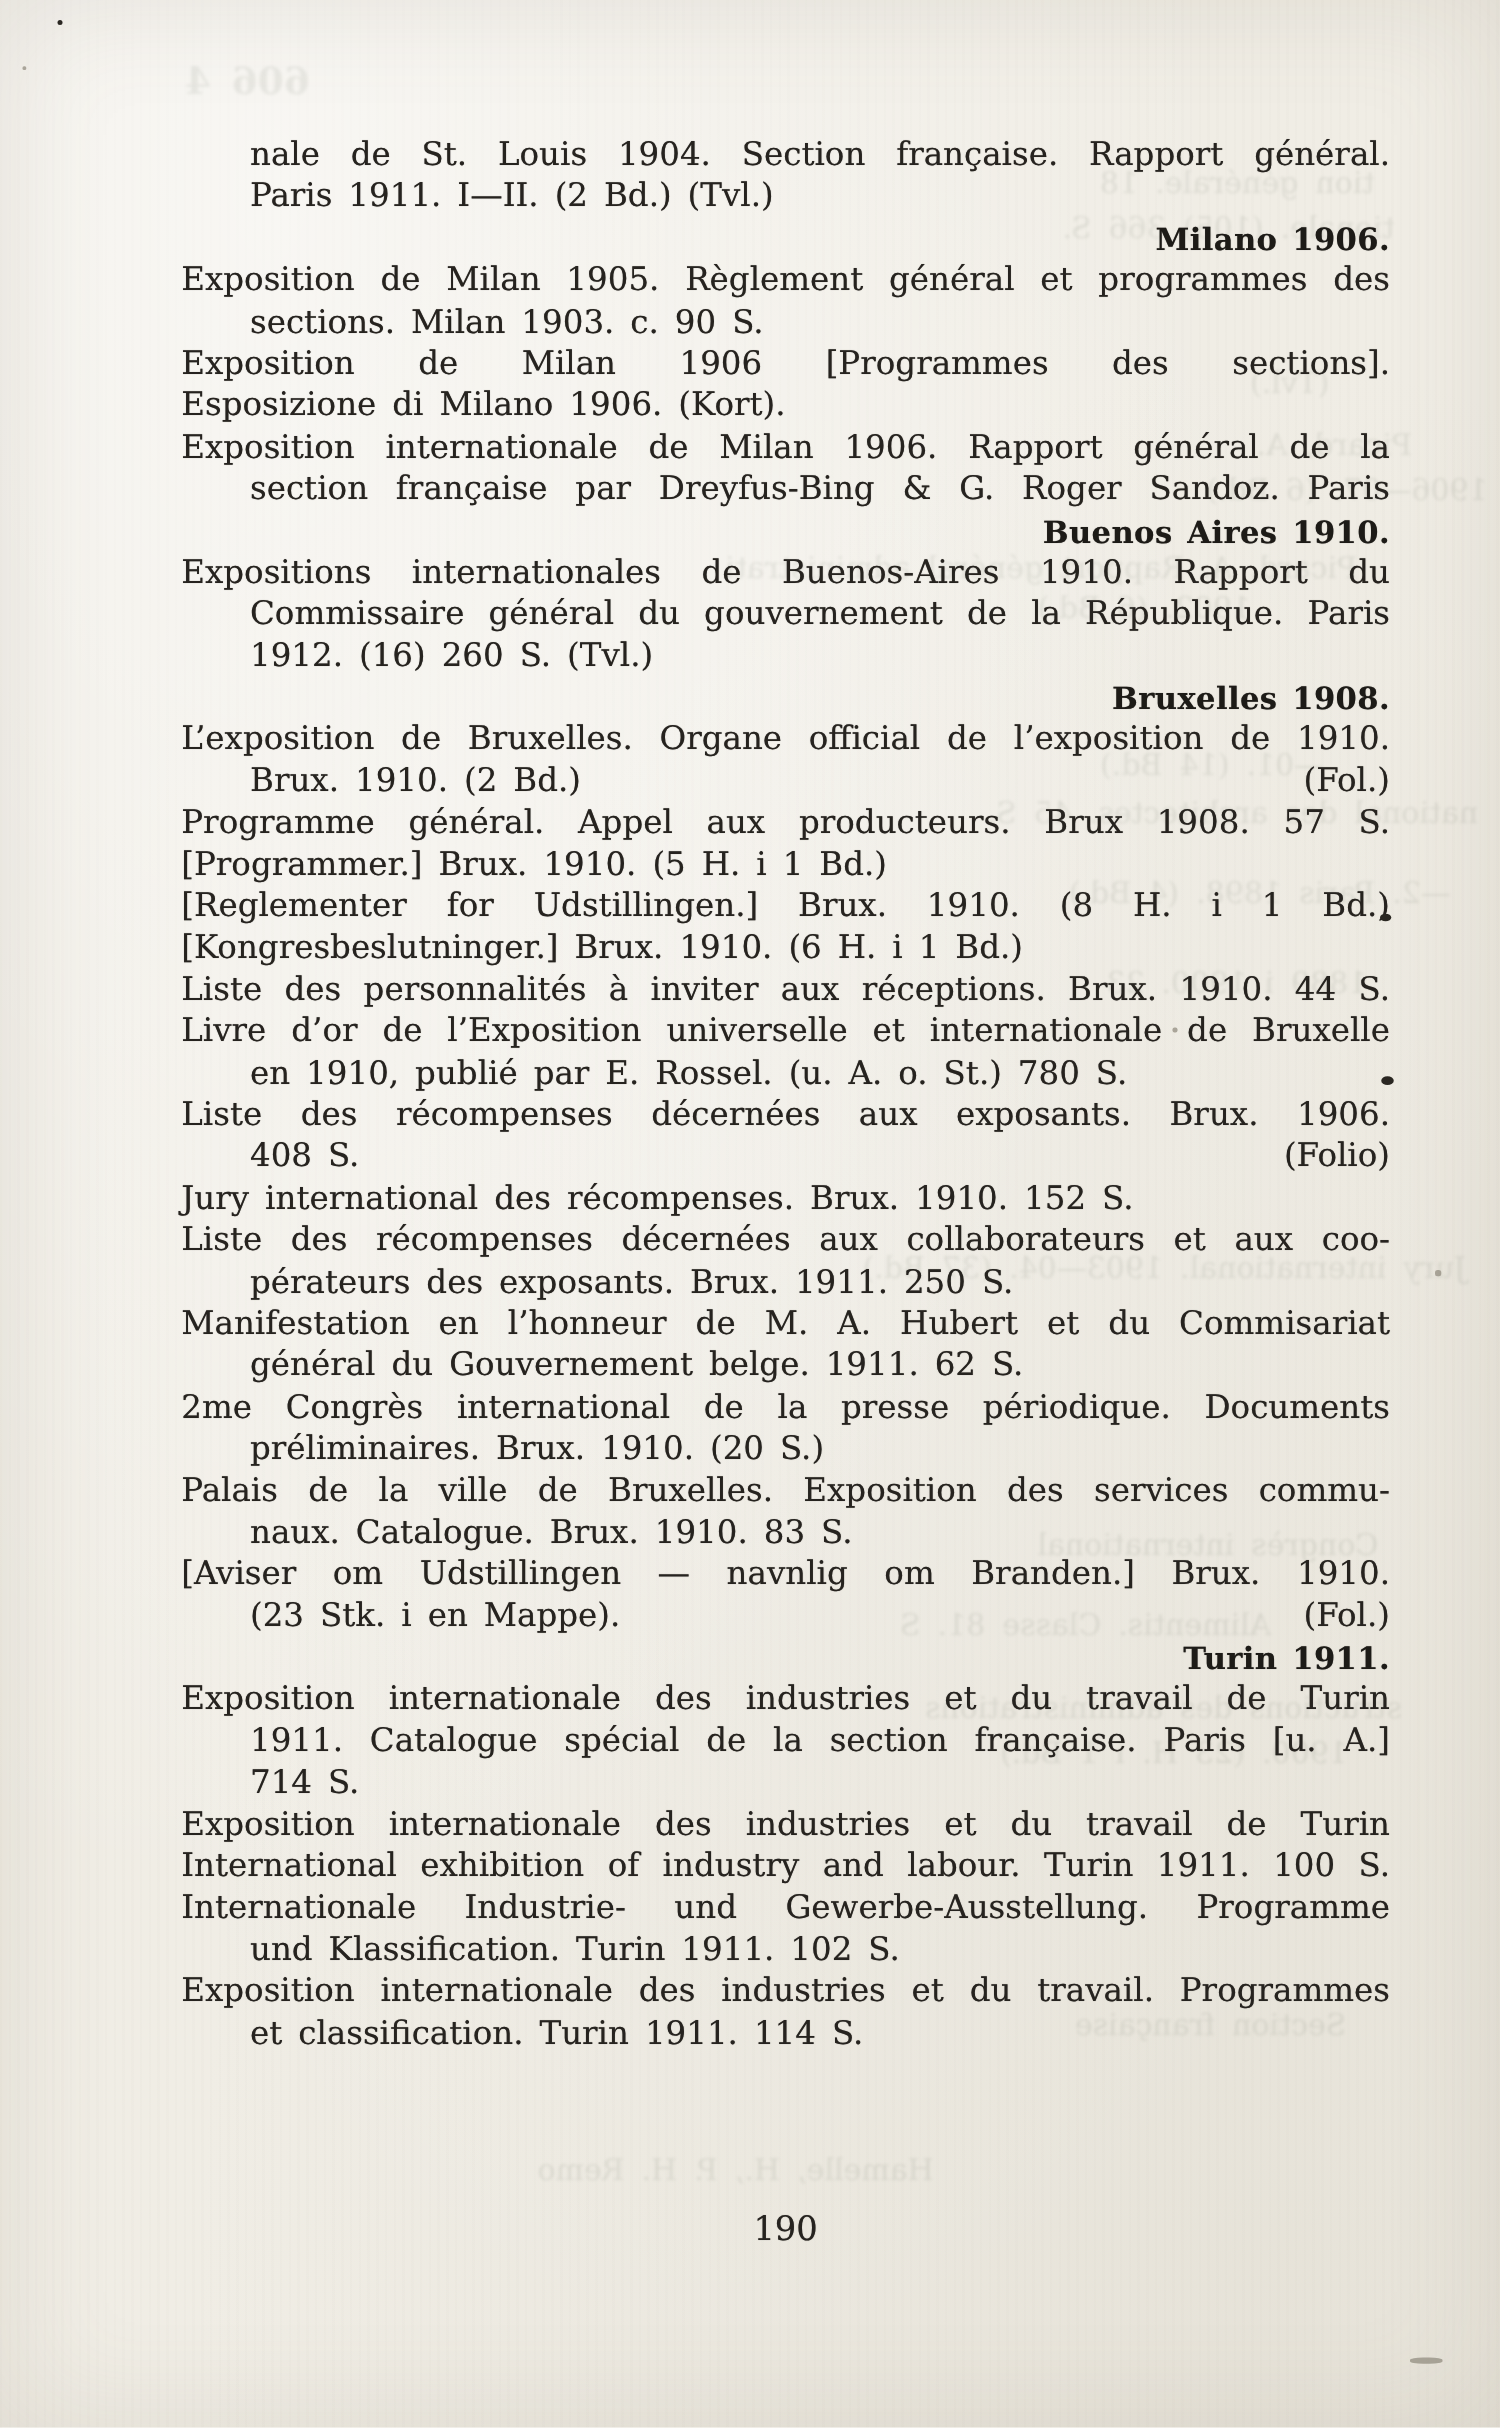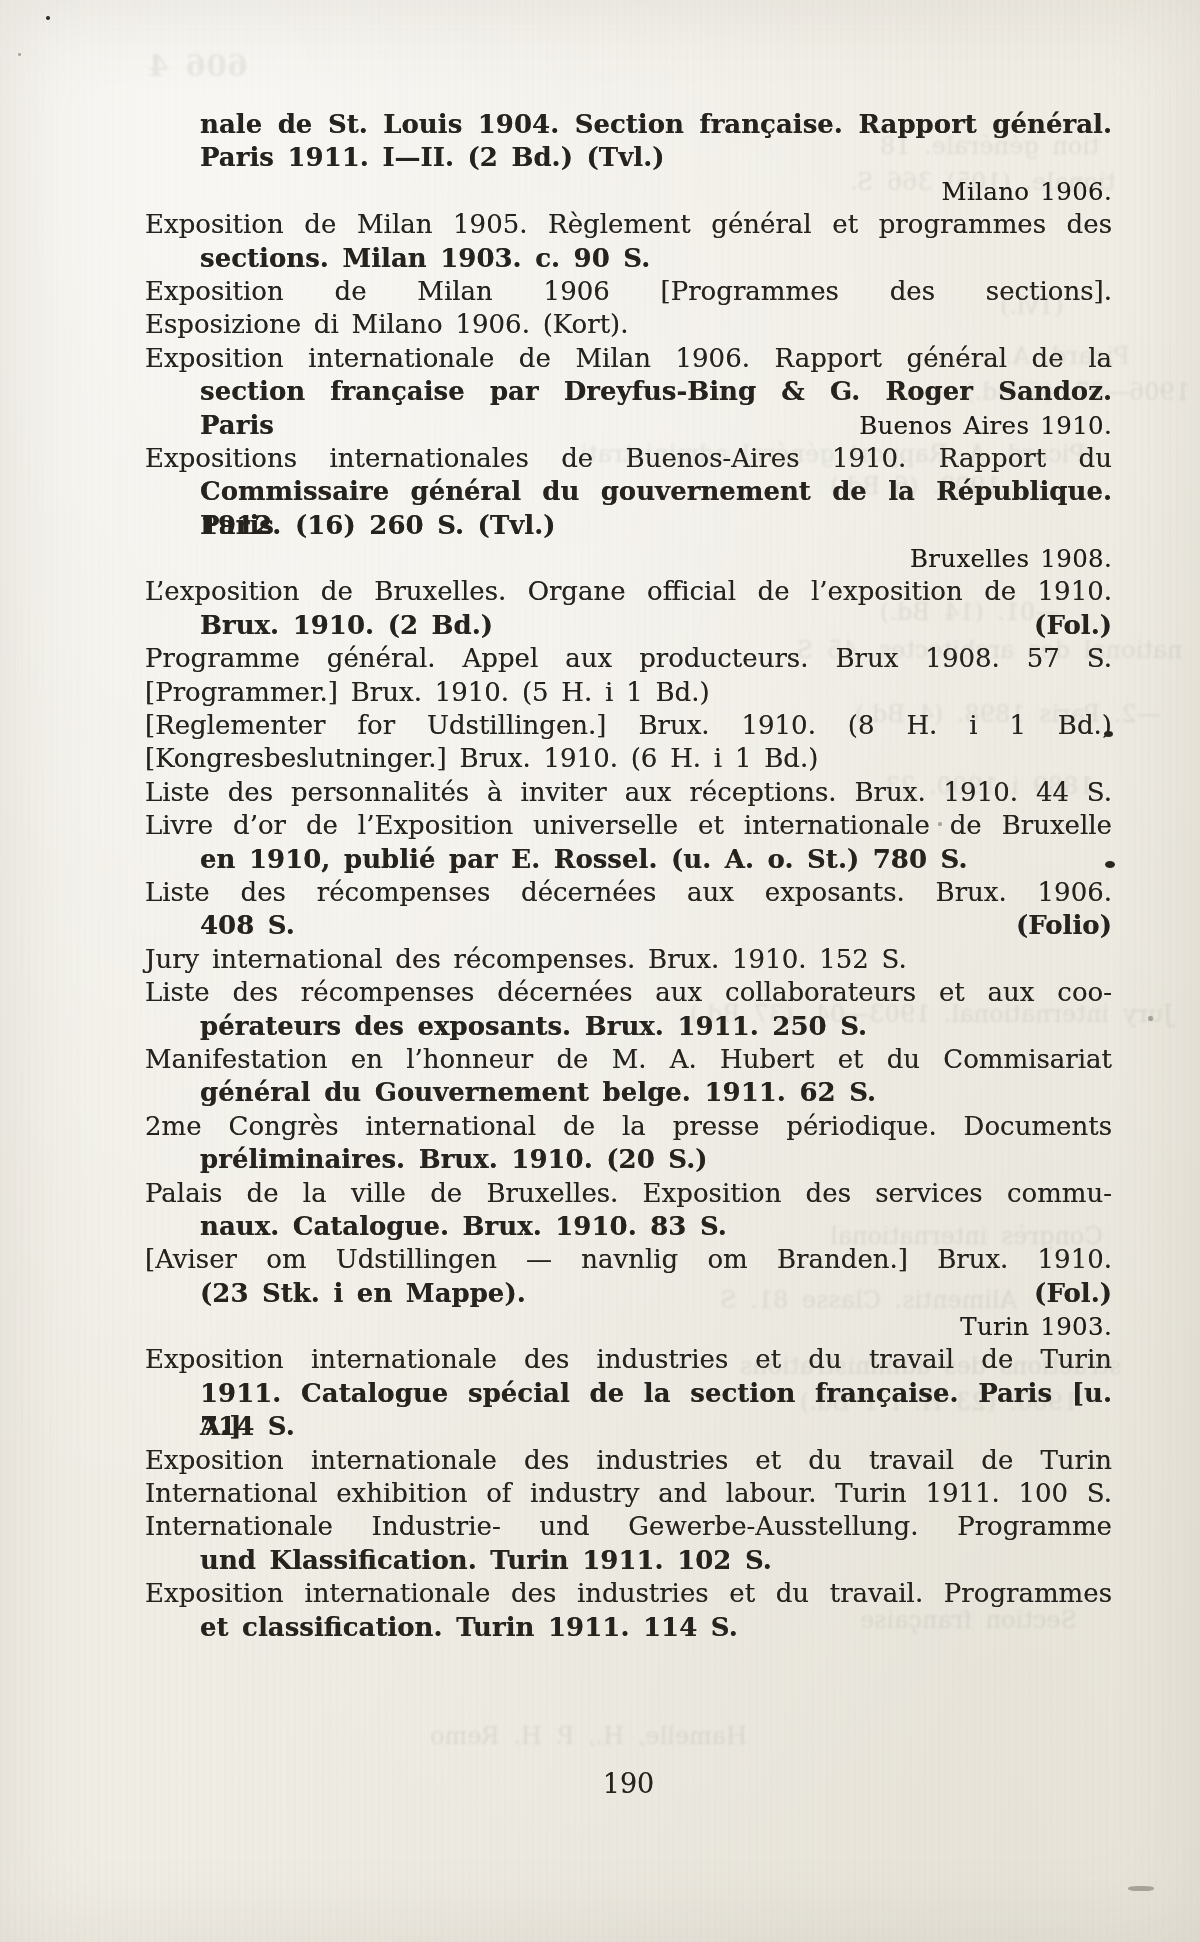--- a/index.html
+++ b/index.html
@@ -24,24 +24,24 @@
   }
   .line{
     height:33.4px;line-height:33.4px;font-size:26px;
     word-spacing:4.5px;white-space:nowrap;
   }
   .line.just{
     white-space:normal;
     text-align:justify;
     text-align-last:justify;
   }
-  .line.indent{padding-left:55px;font-weight:bold;}
+  .line.indent{padding-left:55px;}
   .line.header{
     text-align:center;text-align-last:right;
-    font-weight:normal;font-size:24.5px;
+    font-weight:bold;font-size:24.5px;
     letter-spacing:0.3px;word-spacing:3px;
     color:#1d1b17;
   }
   .line.split{display:flex;justify-content:space-between;white-space:nowrap;}
   .line.split .right-note{text-align:left;}
   .page-number{
     position:absolute;left:145px;top:1768px;width:967px;
     text-align:center;font-size:27px;color:#26231f;
     text-shadow:0 0 0.6px rgba(38,35,31,0.6);
   }
@@ -132,21 +132,21 @@
       <div class="line indent">général du Gouvernement belge. 1911. 62 S.</div>
       <div class="line just">2me Congrès international de la presse périodique. Documents</div>
       <div class="line indent">préliminaires. Brux. 1910. (20 S.)</div>
       <div class="line just">Palais de la ville de Bruxelles. Exposition des services commu-</div>
       <div class="line indent">naux. Catalogue. Brux. 1910. 83 S.</div>
       <div class="line just">[Aviser om Udstillingen — navnlig om Branden.] Brux. 1910.</div>
       <div class="line indent split">
         <span>(23 Stk. i en Mappe).</span>
         <span class="right-note">(Fol.)</span>
       </div>
-      <div class="line header">Turin 1903.</div>
+      <div class="line header">Turin 1911.</div>
       <div class="line just">Exposition internationale des industries et du travail de Turin</div>
       <div class="line indent just">1911. Catalogue spécial de la section française. Paris [u. A.]</div>
       <div class="line indent">714 S.</div>
       <div class="line just">Exposition internationale des industries et du travail de Turin</div>
       <div class="line just">International exhibition of industry and labour. Turin 1911. 100 S.</div>
       <div class="line just">Internationale Industrie- und Gewerbe-Ausstellung. Programme</div>
       <div class="line indent">und Klassification. Turin 1911. 102 S.</div>
       <div class="line just">Exposition internationale des industries et du travail. Programmes</div>
       <div class="line indent">et classification. Turin 1911. 114 S.</div>
     </div>

